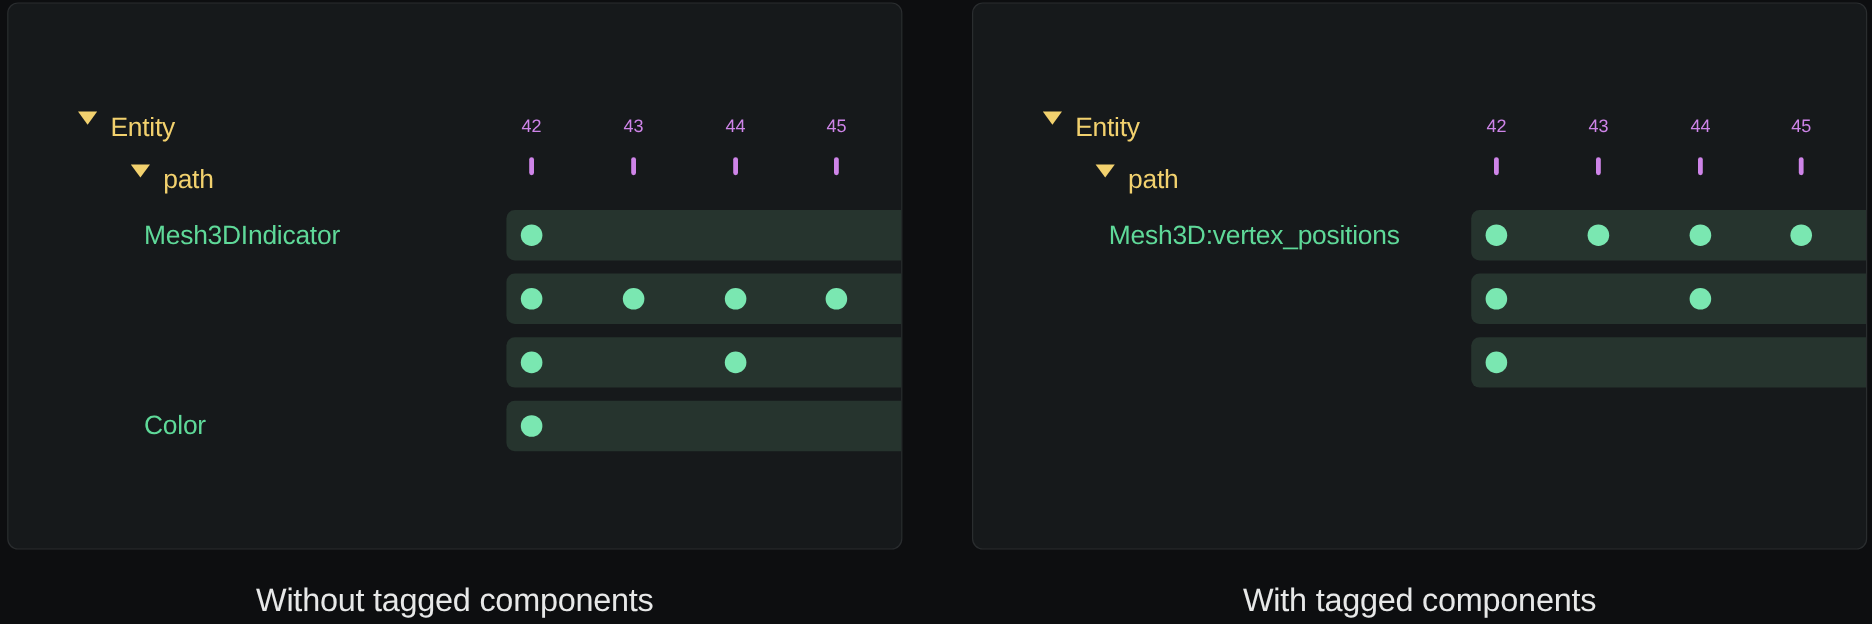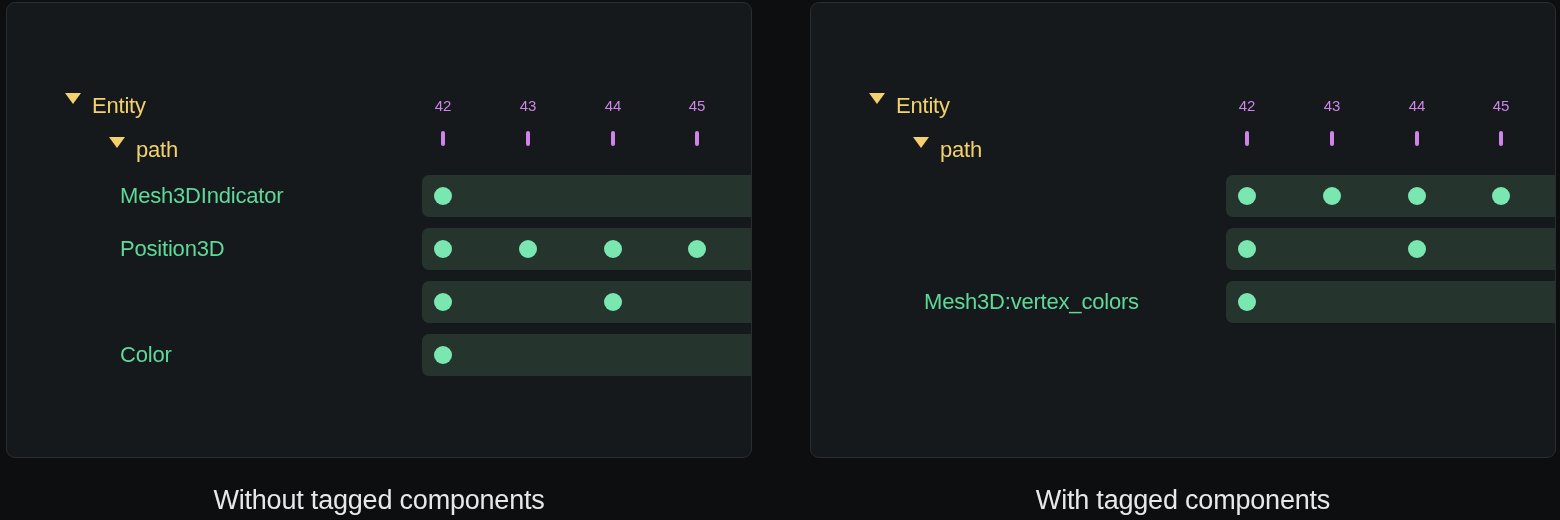--- a/index.html
+++ b/index.html
@@ -98,21 +98,20 @@
       <div class="col-label" style="left: 521px;">43</div>
       <div class="tick" style="left: 521px;"></div>
       <div class="col-label" style="left: 606px;">44</div>
       <div class="tick" style="left: 606px;"></div>
       <div class="col-label" style="left: 690px;">45</div>
       <div class="tick" style="left: 690px;"></div>
       <div class="row-label" style="top: 172px;">Mesh3DIndicator</div>
       <div class="row-bar" style="top: 172px;">
         <span class="dot" style="left: 21px;"></span>
       </div>
-      <div class="row-label" style="top: 225px;">Position3D</div>
       <div class="row-bar" style="top: 225px;">
         <span class="dot" style="left: 21px;"></span>
         <span class="dot" style="left: 106px;"></span>
         <span class="dot" style="left: 191px;"></span>
         <span class="dot" style="left: 275px;"></span>
       </div>
       <div class="row-bar" style="top: 278px;">
         <span class="dot" style="left: 21px;"></span>
         <span class="dot" style="left: 191px;"></span>
       </div>
@@ -132,29 +131,29 @@
         <span class="tree-label">path</span>
       </div>
       <div class="col-label" style="left: 436px;">42</div>
       <div class="tick" style="left: 436px;"></div>
       <div class="col-label" style="left: 521px;">43</div>
       <div class="tick" style="left: 521px;"></div>
       <div class="col-label" style="left: 606px;">44</div>
       <div class="tick" style="left: 606px;"></div>
       <div class="col-label" style="left: 690px;">45</div>
       <div class="tick" style="left: 690px;"></div>
+      <div class="row-label" style="top: 172px;">Mesh3D:vertex_positions</div>
       <div class="row-bar" style="top: 172px;">
         <span class="dot" style="left: 21px;"></span>
         <span class="dot" style="left: 106px;"></span>
         <span class="dot" style="left: 191px;"></span>
         <span class="dot" style="left: 275px;"></span>
       </div>
       <div class="row-bar" style="top: 225px;">
         <span class="dot" style="left: 21px;"></span>
         <span class="dot" style="left: 191px;"></span>
       </div>
-      <div class="row-label" style="top: 278px;">Mesh3D:vertex_colors</div>
       <div class="row-bar" style="top: 278px;">
         <span class="dot" style="left: 21px;"></span>
       </div>
     </section>
     <div class="caption p1">With tagged components</div>
   </div>
 
 </body></html>

